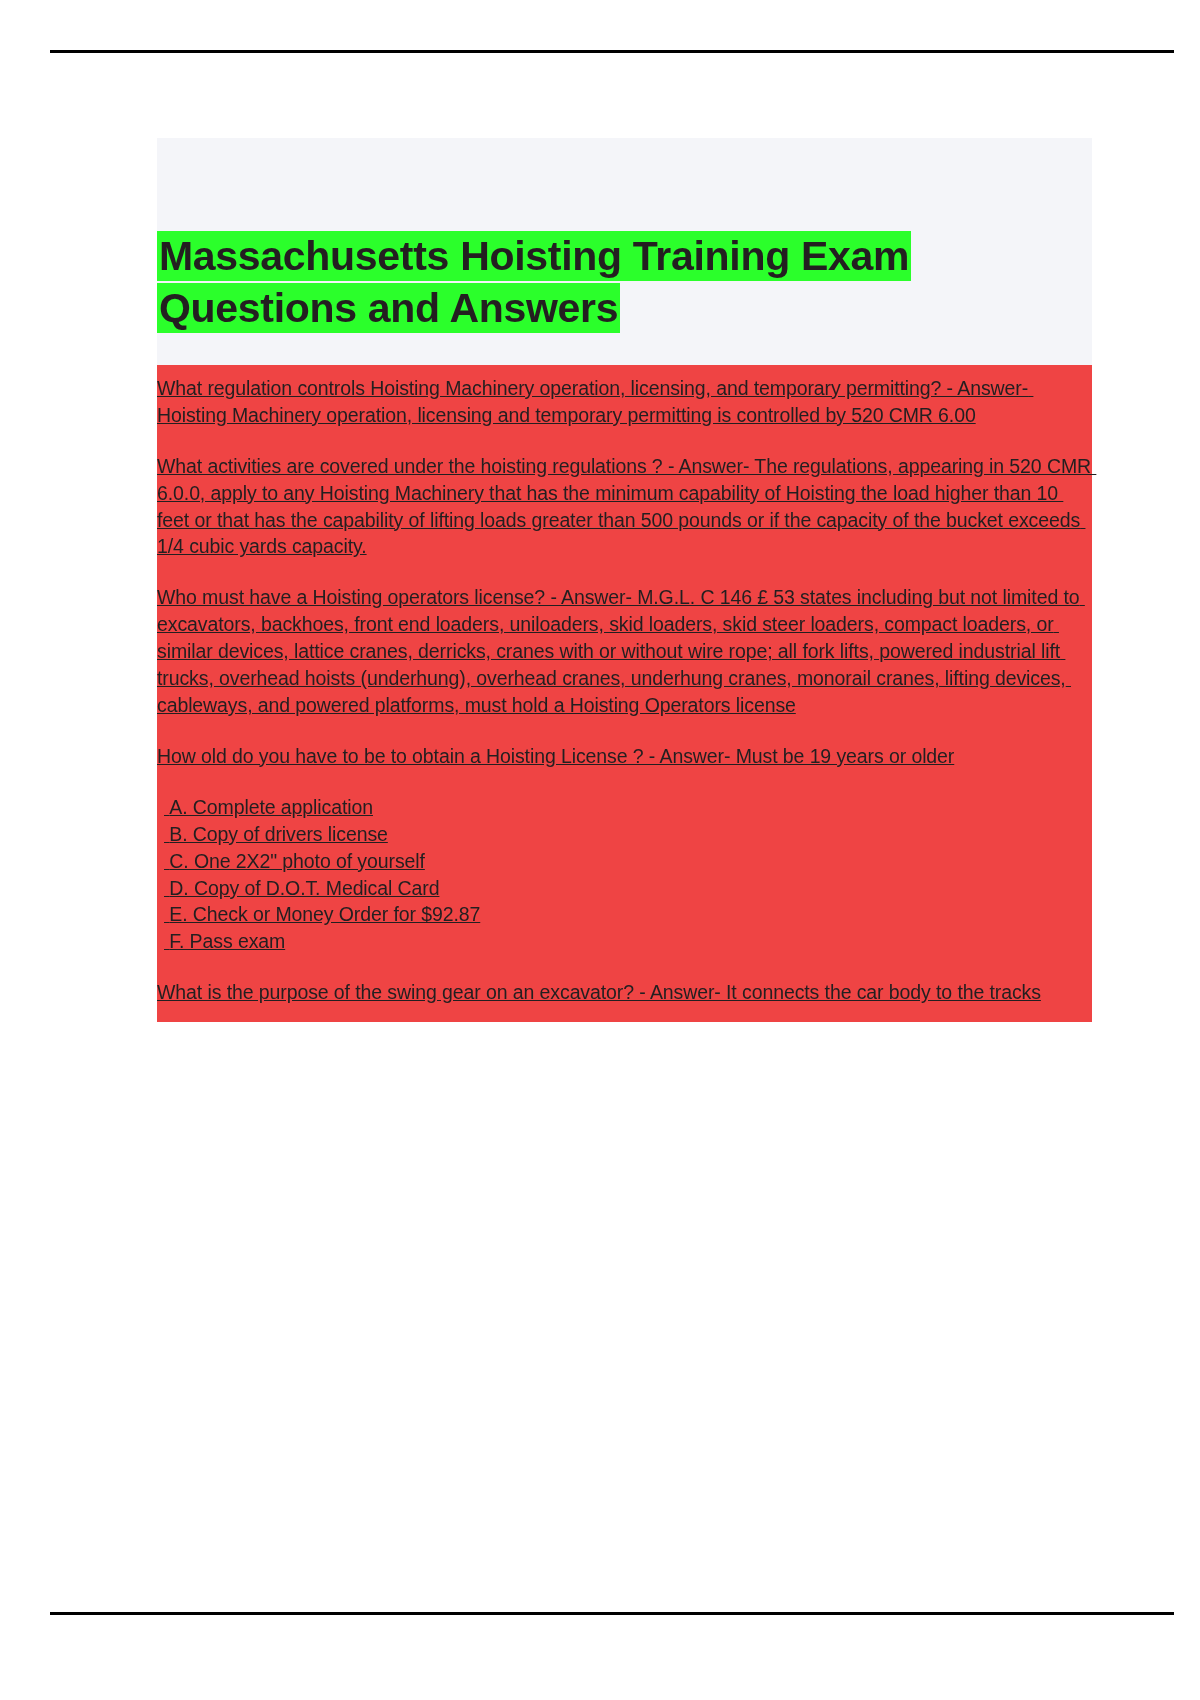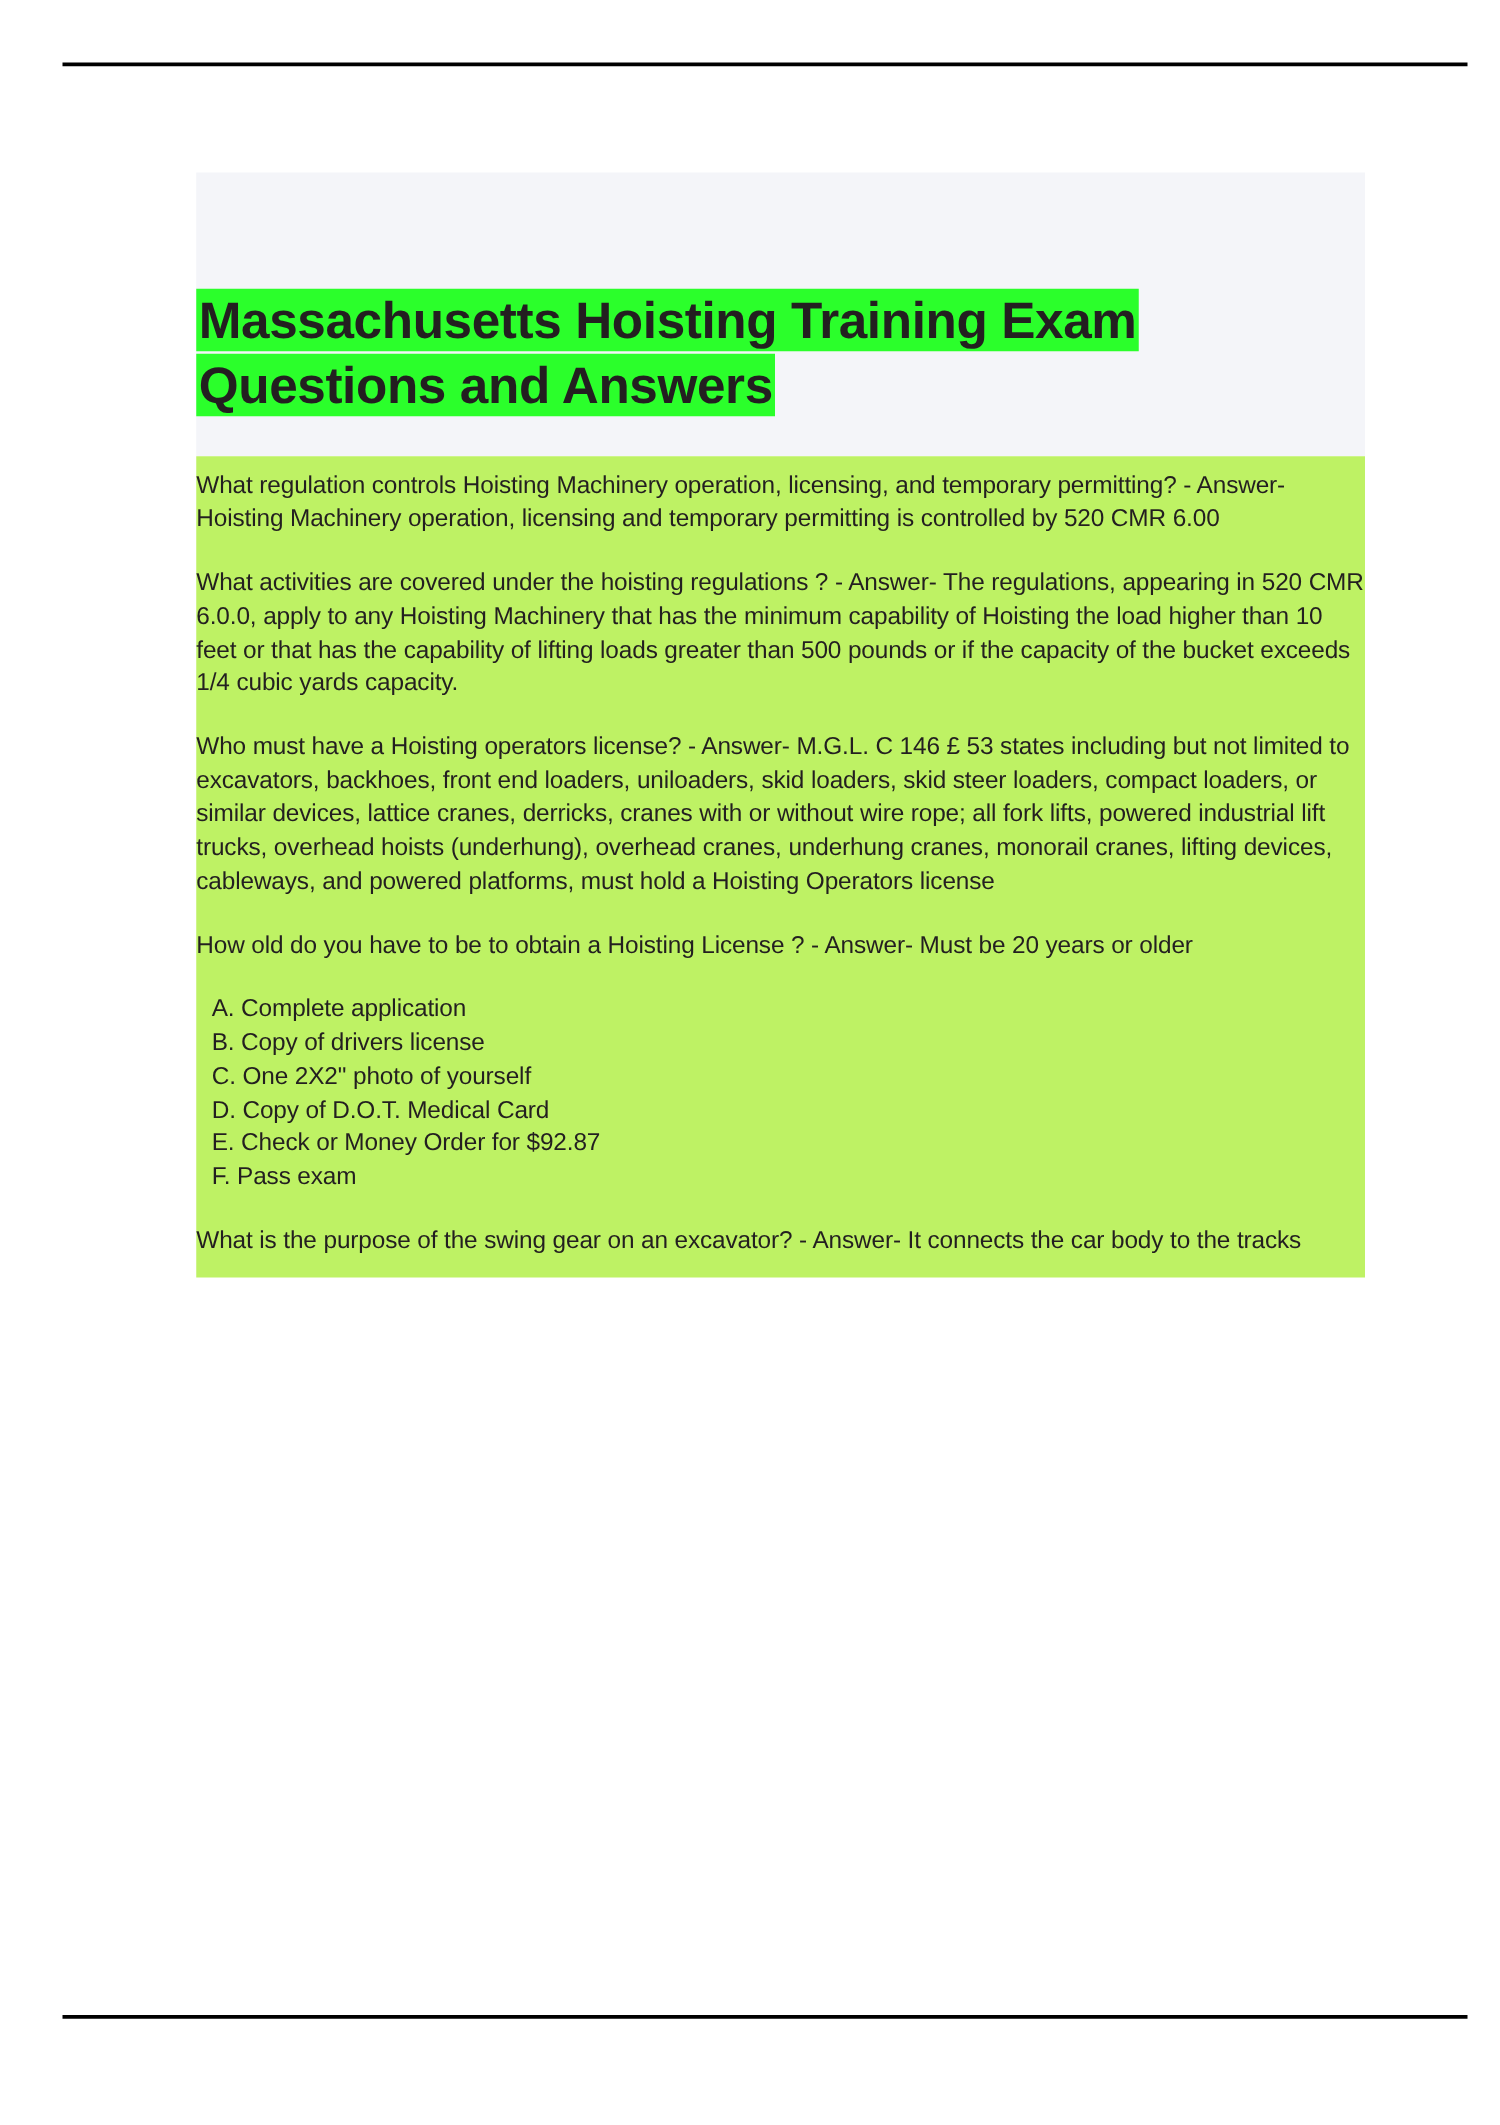--- a/index.html
+++ b/index.html
@@ -51,22 +51,23 @@
     padding: 0 0 0 0;
   }
   .title .hl {
     background: #2bff2b;
     box-decoration-break: clone;
     -webkit-box-decoration-break: clone;
     padding: 2px 2px;
   }
 
   .body-block {
-    background: #bef264;
+    background: #ef4444;
     padding: 10px 0 12px 0;
+    text-decoration: underline;
   }
 
   .qa {
     font-size: 19.5px;
     line-height: 1.38;
     margin: 0 0 24px 0;
     white-space: pre-wrap;
     letter-spacing: -0.1px;
   }
   .qa:last-child { margin-bottom: 4px; }
@@ -87,21 +88,21 @@
   <div class="content">
 
     <div class="title-block">
       <h1 class="title"><span class="hl">Massachusetts Hoisting Training Exam Questions and Answers</span></h1>
     </div>
 
     <div class="body-block">
       <p class="qa">What regulation controls Hoisting Machinery operation, licensing, and temporary permitting? - Answer- Hoisting Machinery operation, licensing and temporary permitting is controlled by 520 CMR 6.00</p>
       <p class="qa">What activities are covered under the hoisting regulations ? - Answer- The regulations, appearing in 520 CMR 6.0.0, apply to any Hoisting Machinery that has the minimum capability of Hoisting the load higher than 10 feet or that has the capability of lifting loads greater than 500 pounds or if the capacity of the bucket exceeds 1/4 cubic yards capacity.</p>
       <p class="qa">Who must have a Hoisting operators license? - Answer- M.G.L. C 146 £ 53 states including but not limited to excavators, backhoes, front end loaders, uniloaders, skid loaders, skid steer loaders, compact loaders, or similar devices, lattice cranes, derricks, cranes with or without wire rope; all fork lifts, powered industrial lift trucks, overhead hoists (underhung), overhead cranes, underhung cranes, monorail cranes, lifting devices, cableways, and powered platforms, must hold a Hoisting Operators license</p>
-      <p class="qa">How old do you have to be to obtain a Hoisting License ? - Answer- Must be 20 years or older</p>
+      <p class="qa">How old do you have to be to obtain a Hoisting License ? - Answer- Must be 19 years or older</p>
       <p class="qa indent"> A. Complete application
  B. Copy of drivers license
  C. One 2X2" photo of yourself
  D. Copy of D.O.T. Medical Card
  E. Check or Money Order for $92.87
  F. Pass exam</p>
       <p class="qa">What is the purpose of the swing gear on an excavator? - Answer- It connects the car body to the tracks</p>
     </div>
 
     <div class="spacer-bottom"></div>

